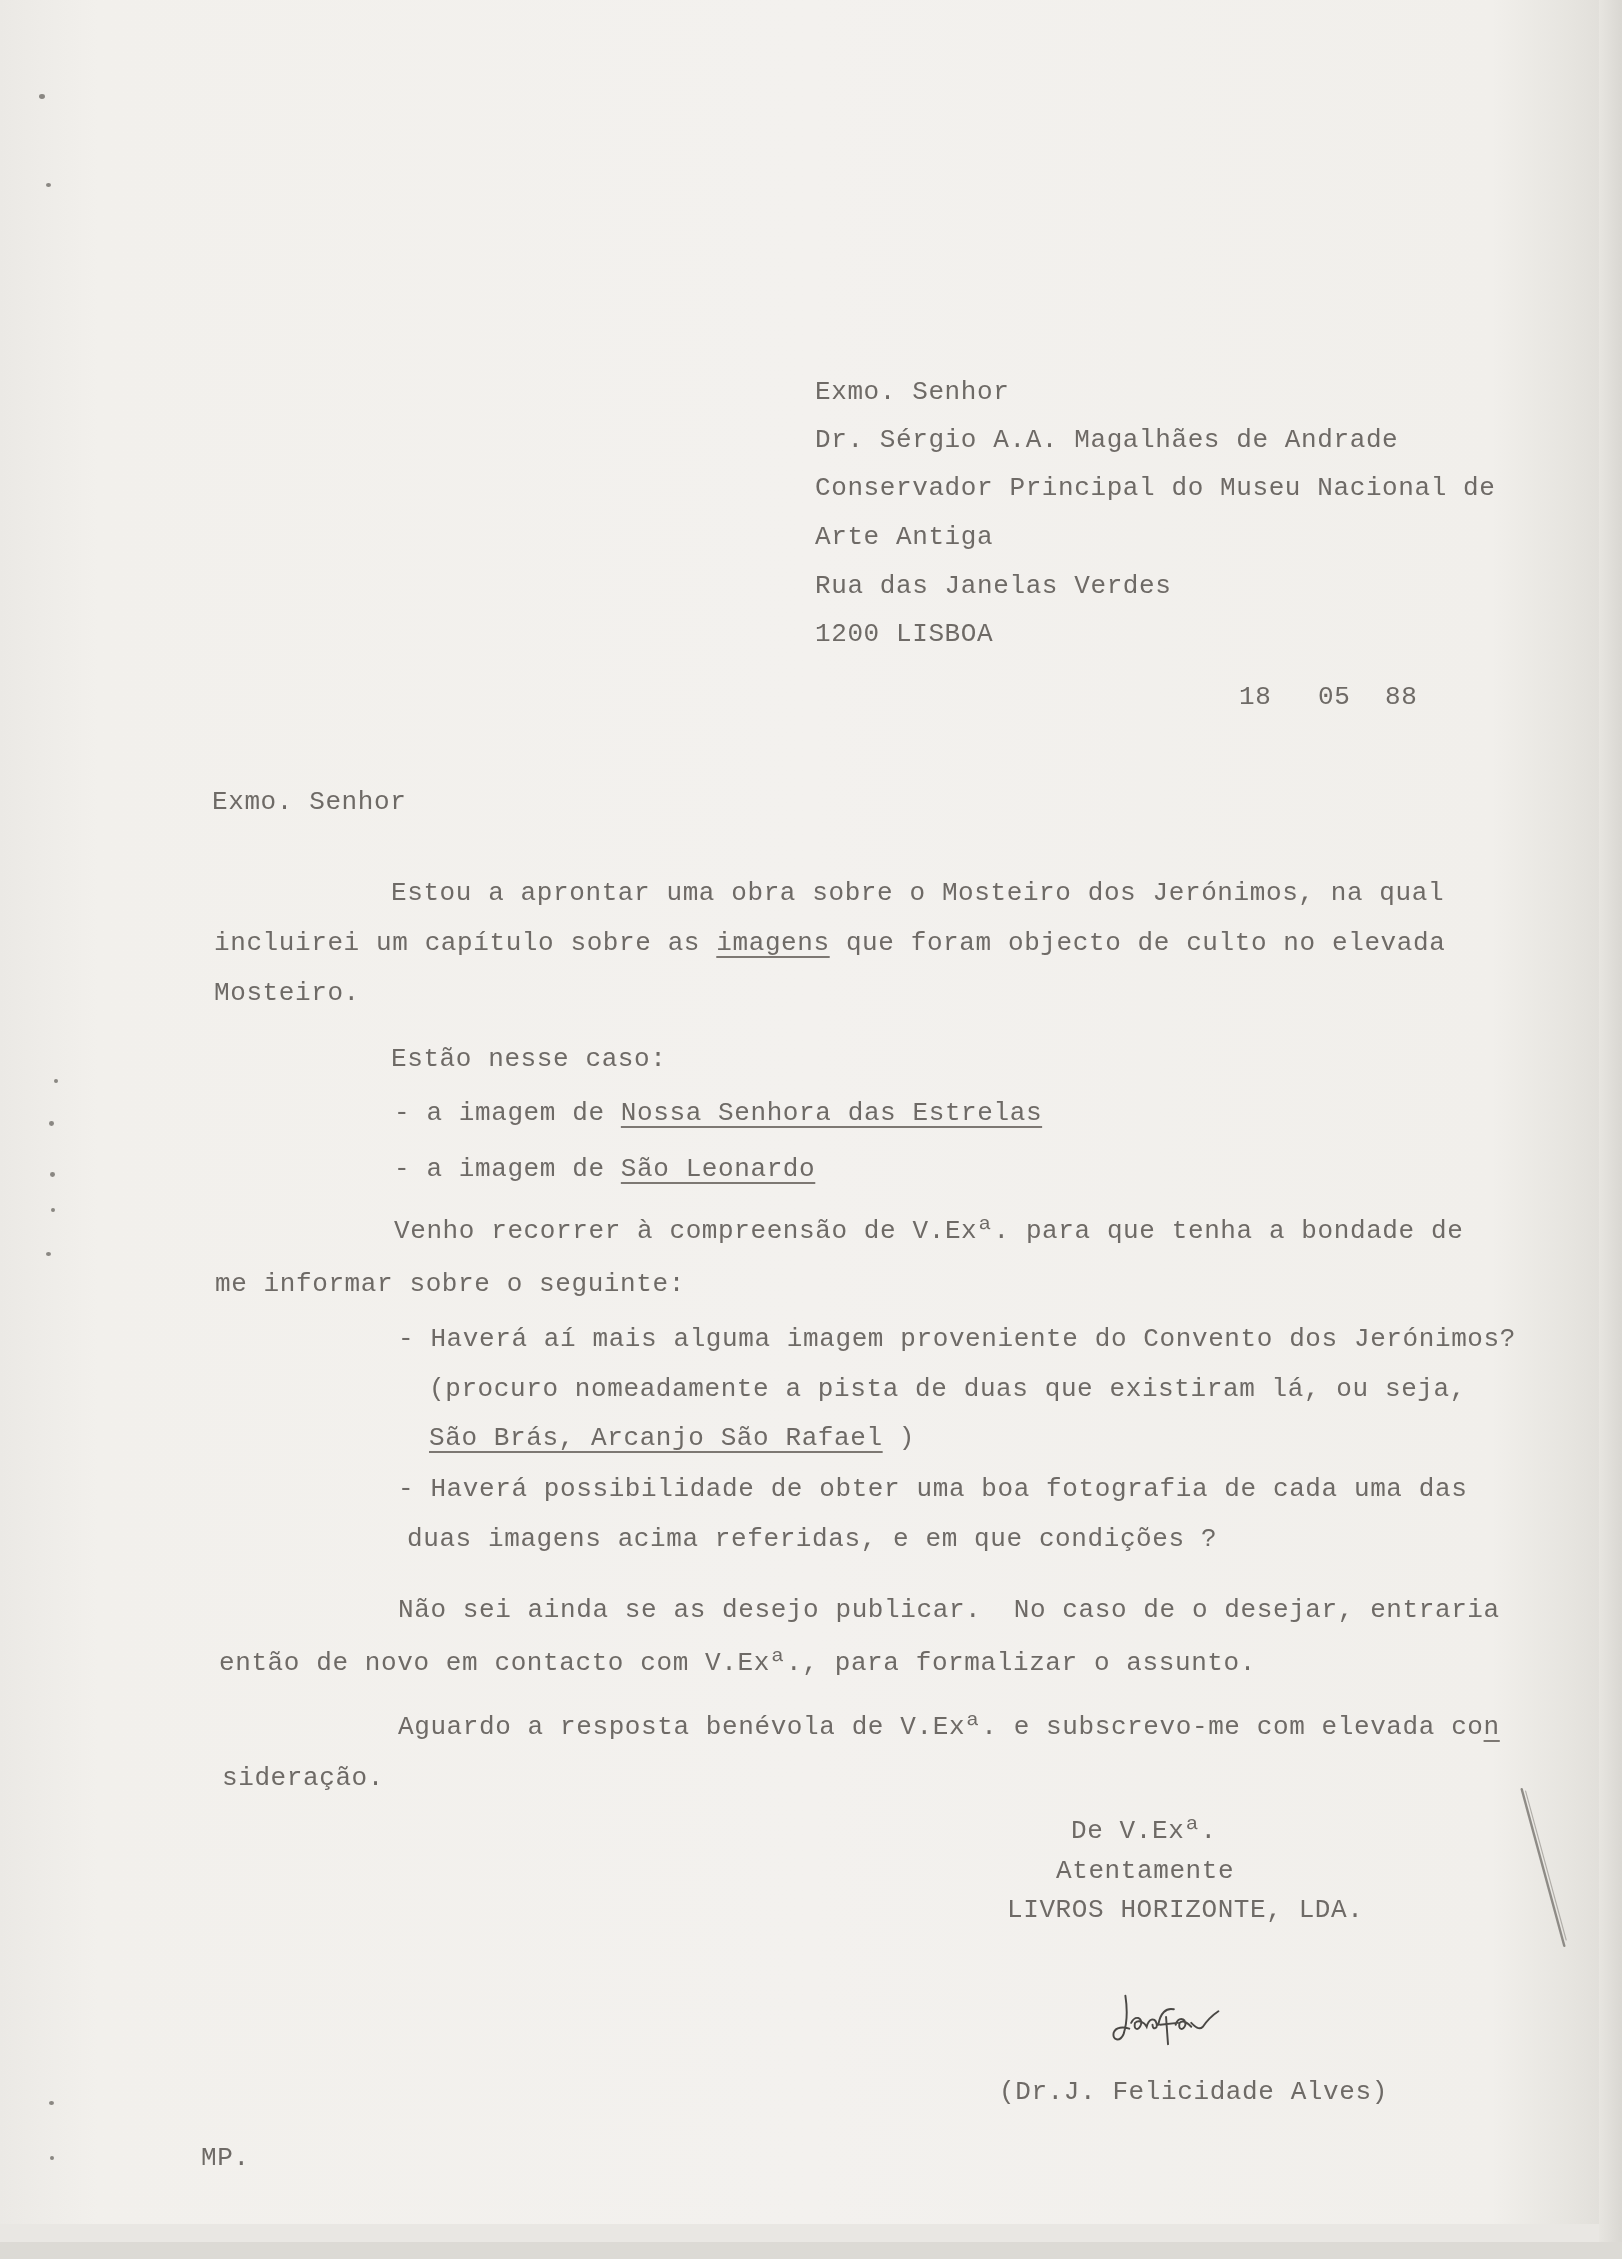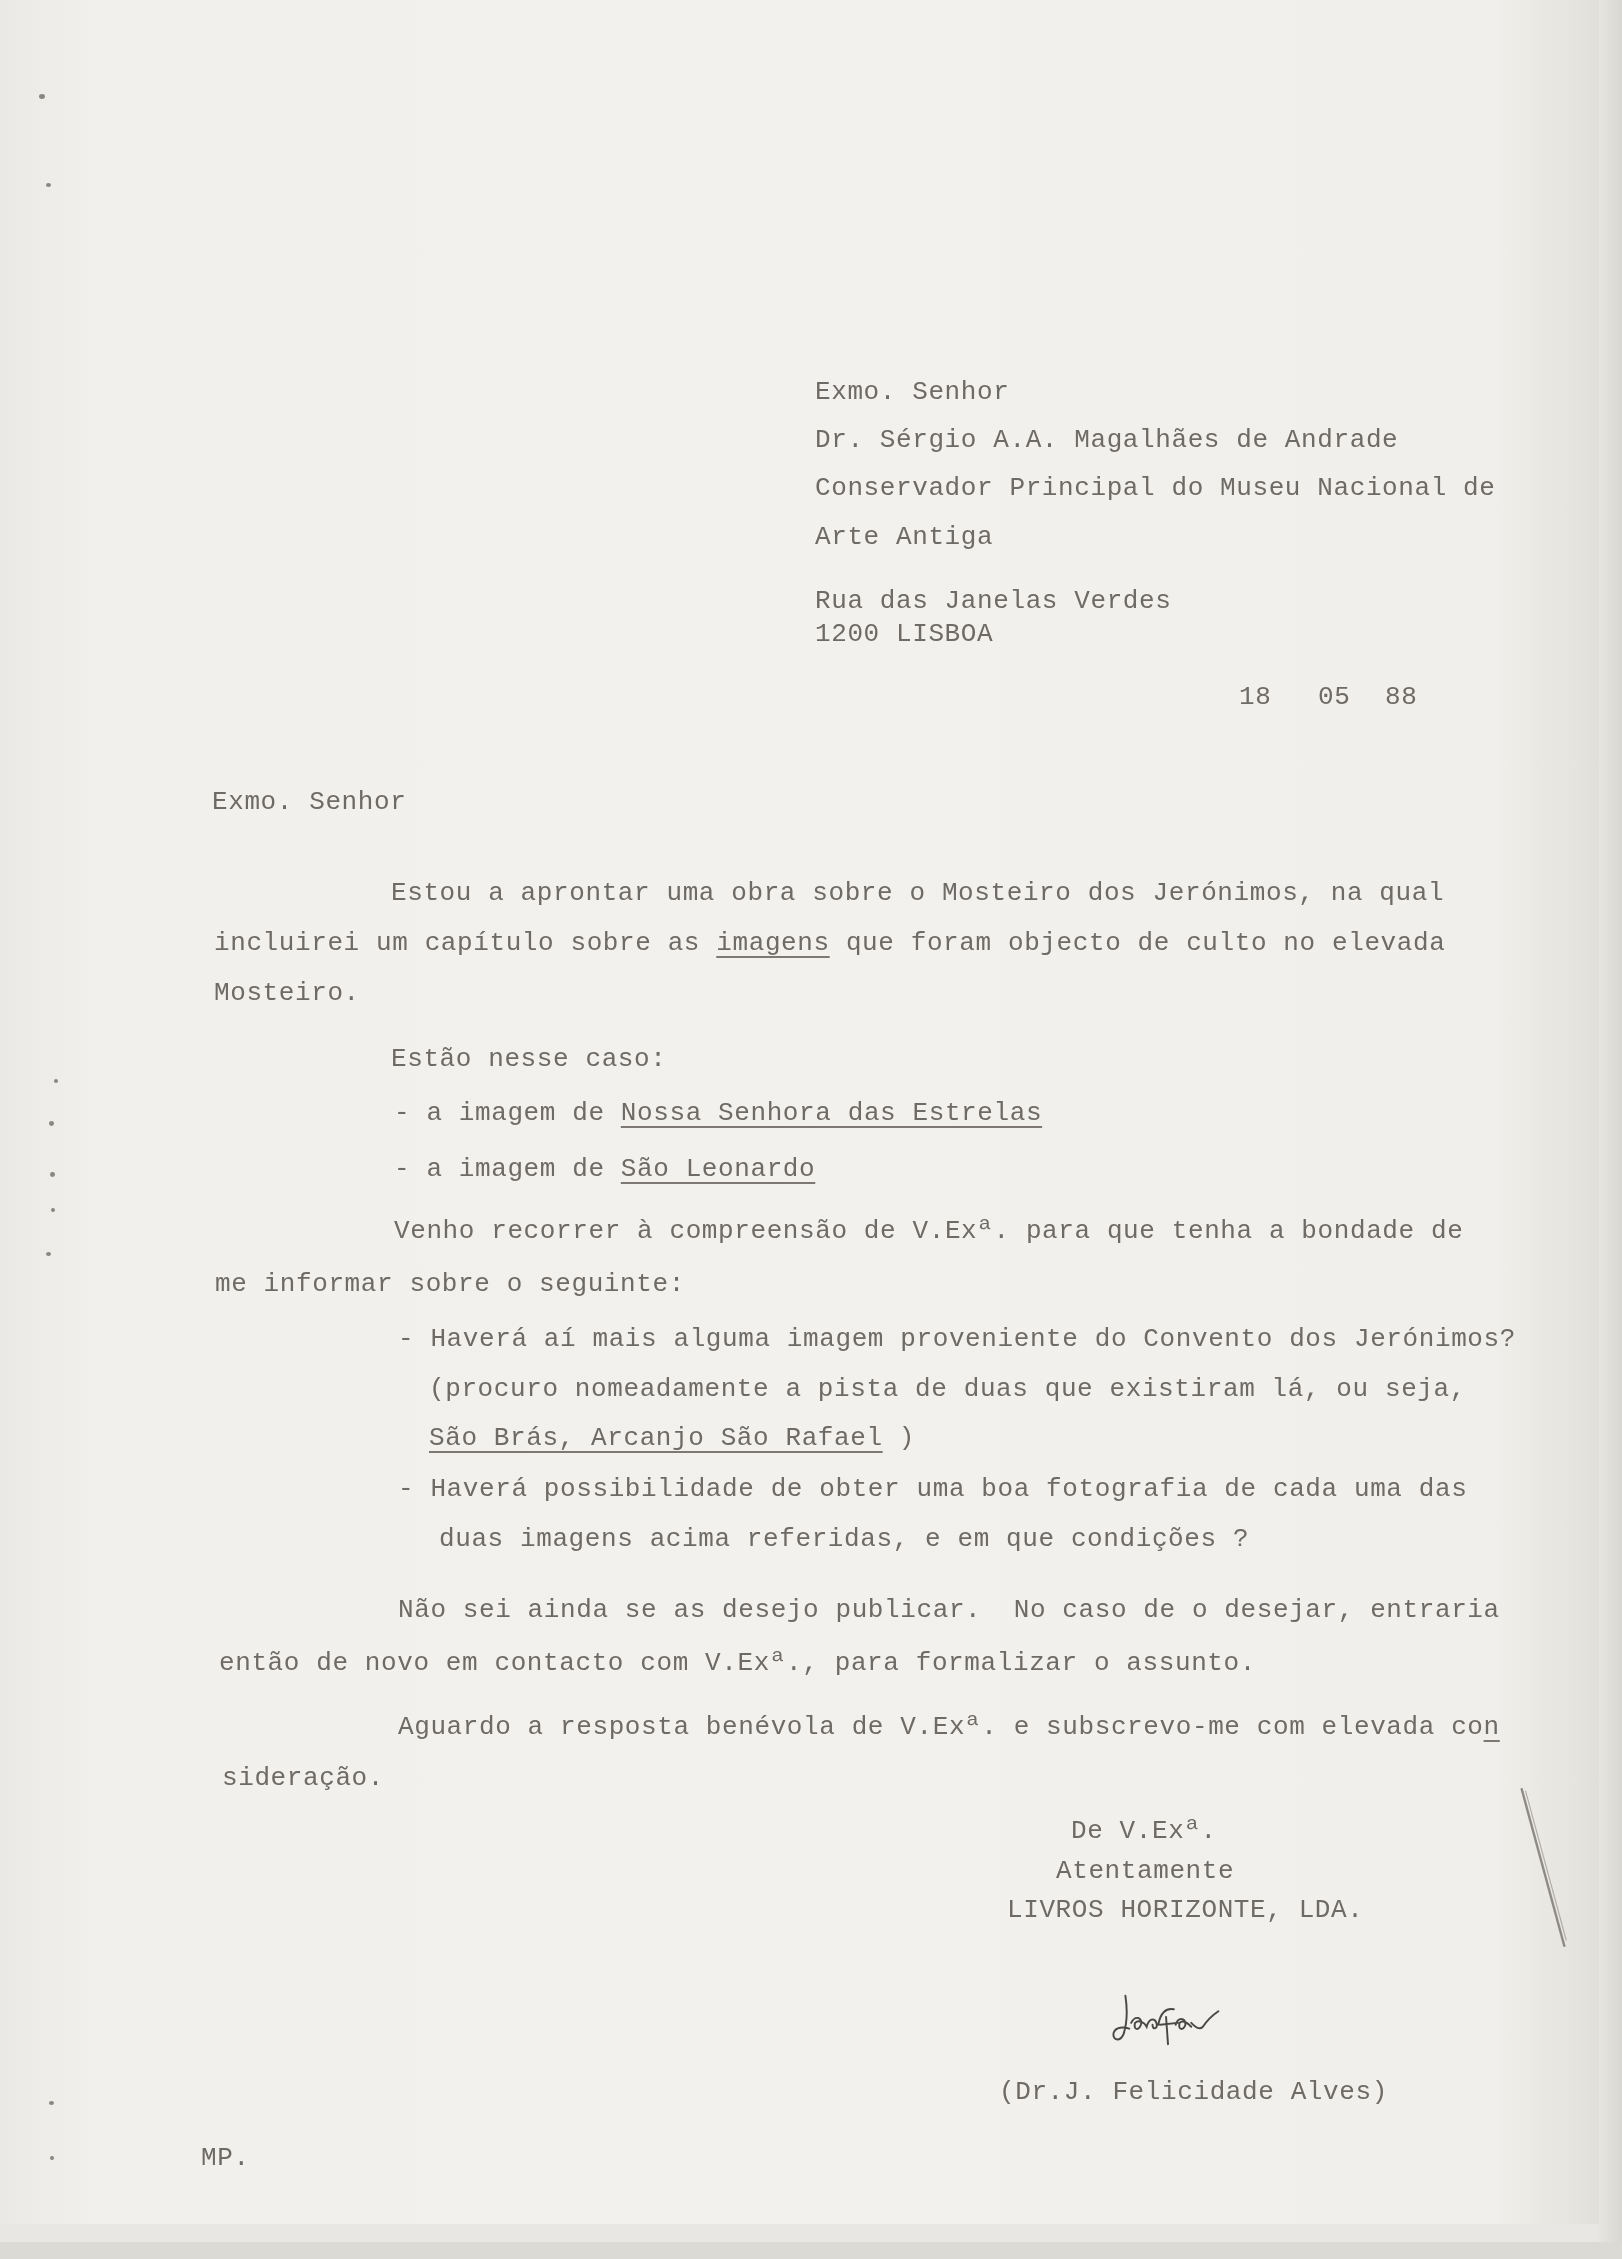--- a/index.html
+++ b/index.html
@@ -78,21 +78,21 @@
   <div class="speck" style="left:51px;top:1208px;width:3.9px;height:3.9px;"></div>
   <div class="speck" style="left:46px;top:1252px;width:4.9px;height:3.9px;"></div>
   <div class="speck" style="left:49px;top:2101px;width:4.9px;height:3.9px;"></div>
   <div class="speck" style="left:50px;top:2156px;width:3.9px;height:3.9px;"></div>
 
   <div>
     <div class="t" style="left:815px;top:379px;">Exmo. Senhor</div>
     <div class="t" style="left:815px;top:427px;">Dr. Sérgio A.A. Magalhães de Andrade</div>
     <div class="t" style="left:815px;top:475px;">Conservador Principal do Museu Nacional de</div>
     <div class="t" style="left:815px;top:524px;">Arte Antiga</div>
-    <div class="t" style="left:815px;top:588px;">Rua das Janelas Verdes</div>
+    <div class="t" style="left:815px;top:573px;">Rua das Janelas Verdes</div>
     <div class="t" style="left:815px;top:621px;">1200 LISBOA</div>
   </div>
 
   <div>
     <div class="t" style="left:1239px;top:684px;">18</div>
     <div class="t" style="left:1318px;top:684px;">05</div>
     <div class="t" style="left:1385px;top:684px;">88</div>
   </div>
 
   <div class="t" style="left:212px;top:789px;">Exmo. Senhor</div>
@@ -112,21 +112,21 @@
   <div>
     <div class="t" style="left:394px;top:1218px;">Venho recorrer à compreensão de V.Exª. para que tenha a bondade de</div>
     <div class="t" style="left:215px;top:1271px;">me informar sobre o seguinte:</div>
   </div>
 
   <div>
     <div class="t" style="left:398px;top:1326px;">- Haverá aí mais alguma imagem proveniente do Convento dos Jerónimos?</div>
     <div class="t" style="left:429px;top:1376px;">(procuro nomeadamente a pista de duas que existiram lá, ou seja,</div>
     <div class="t" style="left:429px;top:1425px;"><span class="ul">São Brás, Arcanjo São Rafael</span><span> )</span></div>
     <div class="t" style="left:398px;top:1476px;">- Haverá possibilidade de obter uma boa fotografia de cada uma das</div>
-    <div class="t" style="left:439px;top:1526px;">duas imagens acima referidas, e em que condições ?</div>
+    <div class="t" style="left:407px;top:1526px;">duas imagens acima referidas, e em que condições ?</div>
   </div>
 
   <div>
     <div class="t" style="left:398px;top:1597px;">Não sei ainda se as desejo publicar.  No caso de o desejar, entraria</div>
     <div class="t" style="left:219px;top:1650px;">então de novo em contacto com V.Exª., para formalizar o assunto.</div>
   </div>
 
   <div>
     <div class="t" style="left:398px;top:1714px;"><span>Aguardo a resposta benévola de V.Exª. e subscrevo-me com elevada co</span><span class="ul">n</span></div>
     <div class="t" style="left:222px;top:1765px;">sideração.</div>

